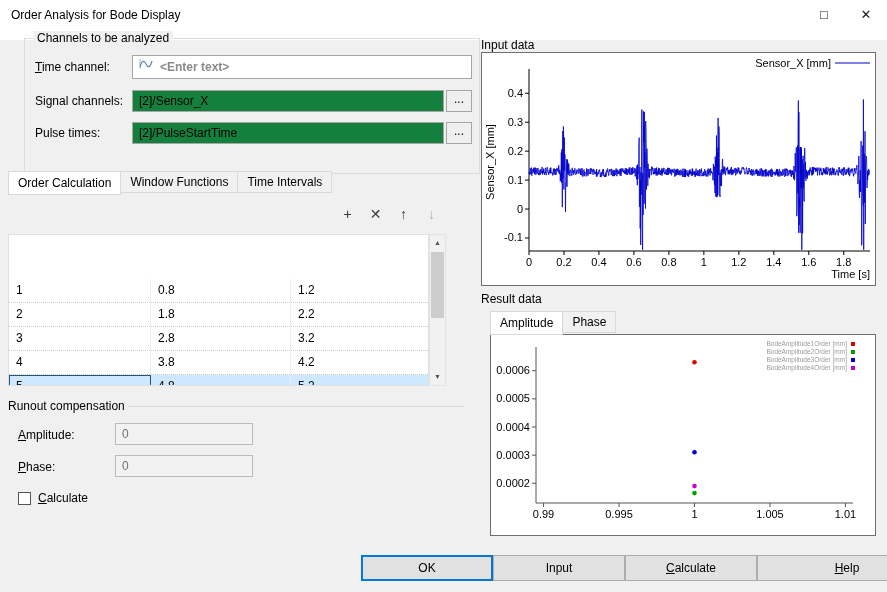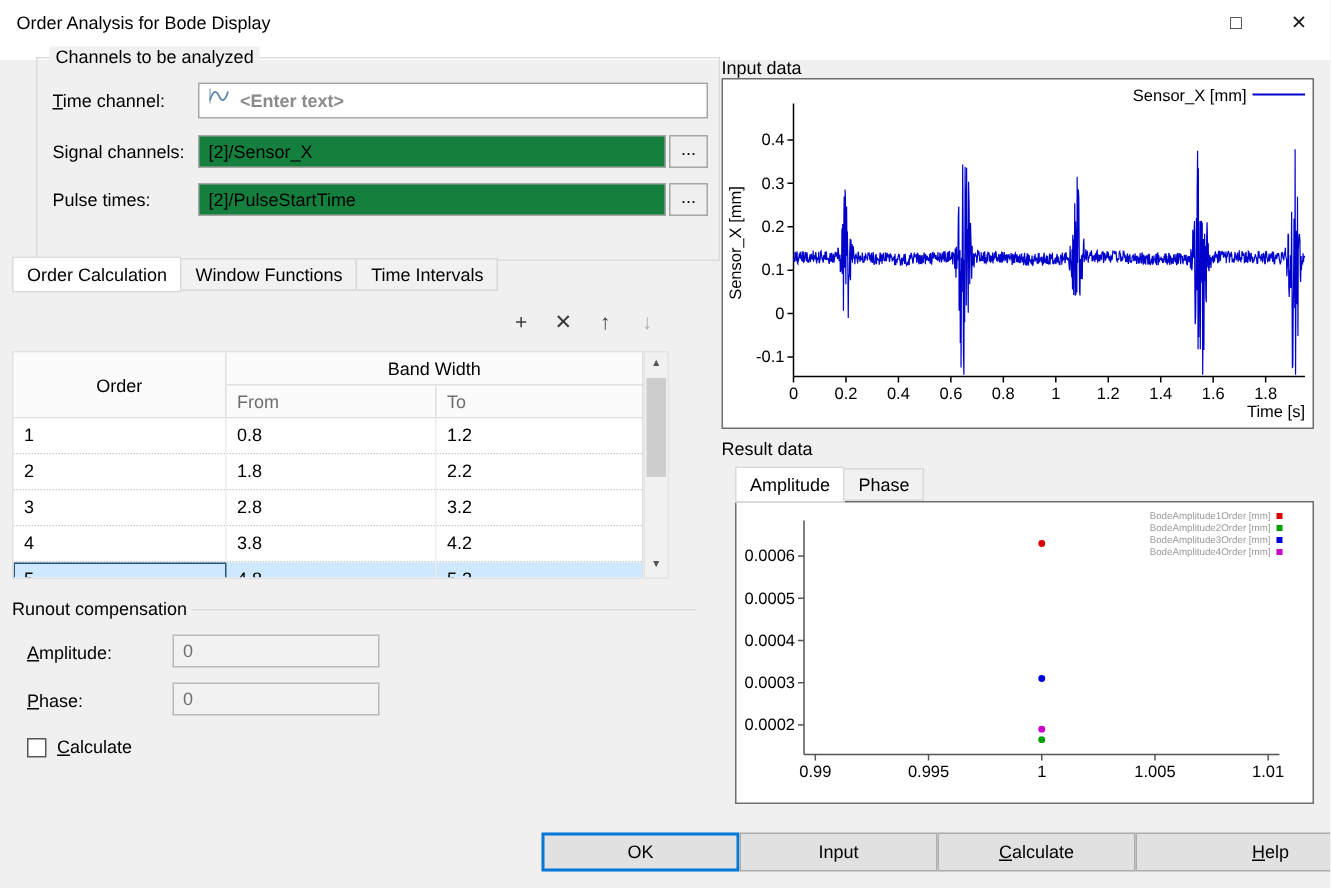--- a/index.html
+++ b/index.html
@@ -17,21 +17,21 @@
   .edit{position:absolute;background:#fff;border:1px solid #a6a6a6;box-sizing:border-box;padding-left:6px;line-height:20px;overflow:hidden;white-space:nowrap;}
   #ed-time{left:107px;top:16px;width:340px;height:24px;display:flex;align-items:center;gap:7px;line-height:22px;font-weight:bold;}
   .ph{color:#8a8a8a;}
   .gray-edit{background:#15803d;}
   #ed-signal{left:107px;top:51px;width:312px;height:22px;}
   #ed-pulse{left:107px;top:83px;width:312px;height:22px;}
   .browse{position:absolute;width:26px;height:22px;background:#efefef;border:1px solid #a6a6a6;box-sizing:border-box;text-align:center;line-height:16px;}
   #br-signal{left:421px;top:51px;}
   #br-pulse{left:421px;top:83px;}
 
-  .tabs{position:absolute;display:flex;align-items:center;}
+  .tabs{position:absolute;display:flex;align-items:flex-start;}
   #tabs-left{left:8px;top:171px;}
   #tabs-result{left:490px;top:311px;}
   .tab{height:20px;line-height:20px;padding:0 9px;background:#f1f1f1;border:1px solid #d9d9d9;margin-right:-1px;white-space:nowrap;box-sizing:content-box;}
   .tab.active{height:22px;line-height:22px;background:#fff;position:relative;z-index:2;}
 
   .tbar{position:absolute;left:338px;top:205px;display:flex;gap:9px;}
   .tic{width:19px;height:19px;text-align:center;line-height:19px;font-size:14px;color:#3a3a3a;}
   .tic.dis{color:#b0b0b0;}
 
   .tablebox{position:absolute;left:8px;top:234px;width:421px;height:152px;background:#fff;border:1px solid #e0e0e0;box-sizing:border-box;overflow:hidden;}
@@ -115,26 +115,20 @@
   </div>
 
   <div class="tbar">
     <span class="tic">+</span>
     <span class="tic">✕</span>
     <span class="tic">↑</span>
     <span class="tic dis">↓</span>
   </div>
 
   <div class="tablebox">
-    <div class="thead">
-      <div class="h-order">Order</div>
-      <div class="h-bw">Band Width</div>
-      <div class="h-from">From</div>
-      <div class="h-to">To</div>
-    </div>
     <div class="tbody" id="order-table-body">
         <div class="trow">
           <div class="tcell c-order">1</div>
           <div class="tcell c-from">0.8</div>
           <div class="tcell c-to">1.2</div>
         </div>
         <div class="trow">
           <div class="tcell c-order">2</div>
           <div class="tcell c-from">1.8</div>
           <div class="tcell c-to">2.2</div>

